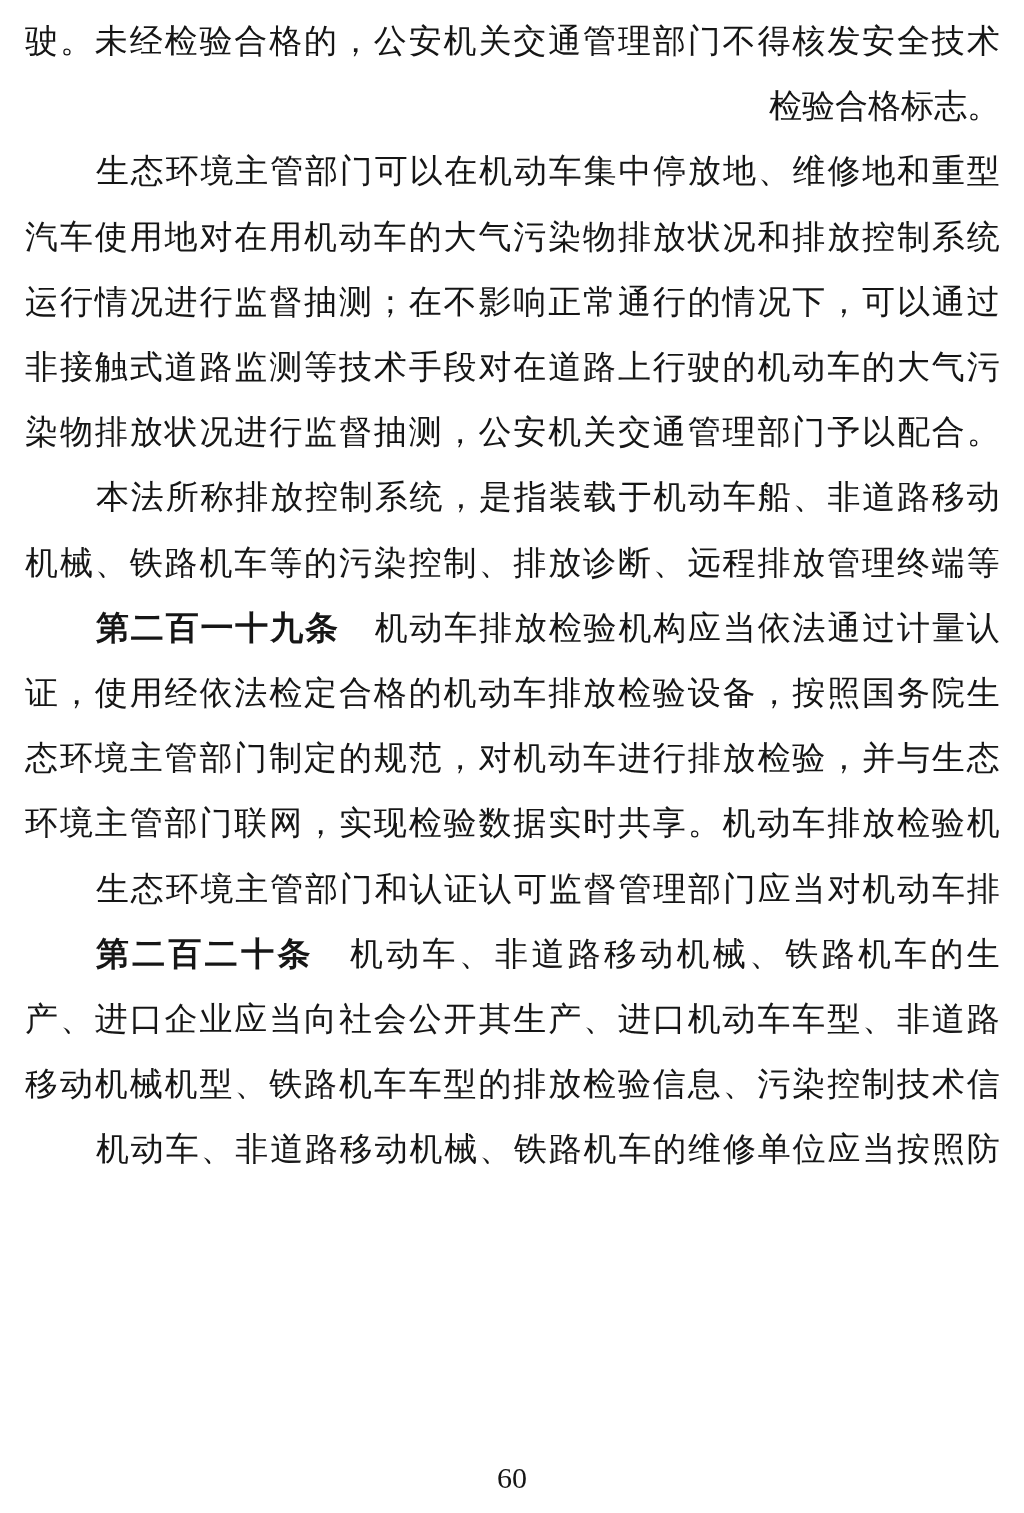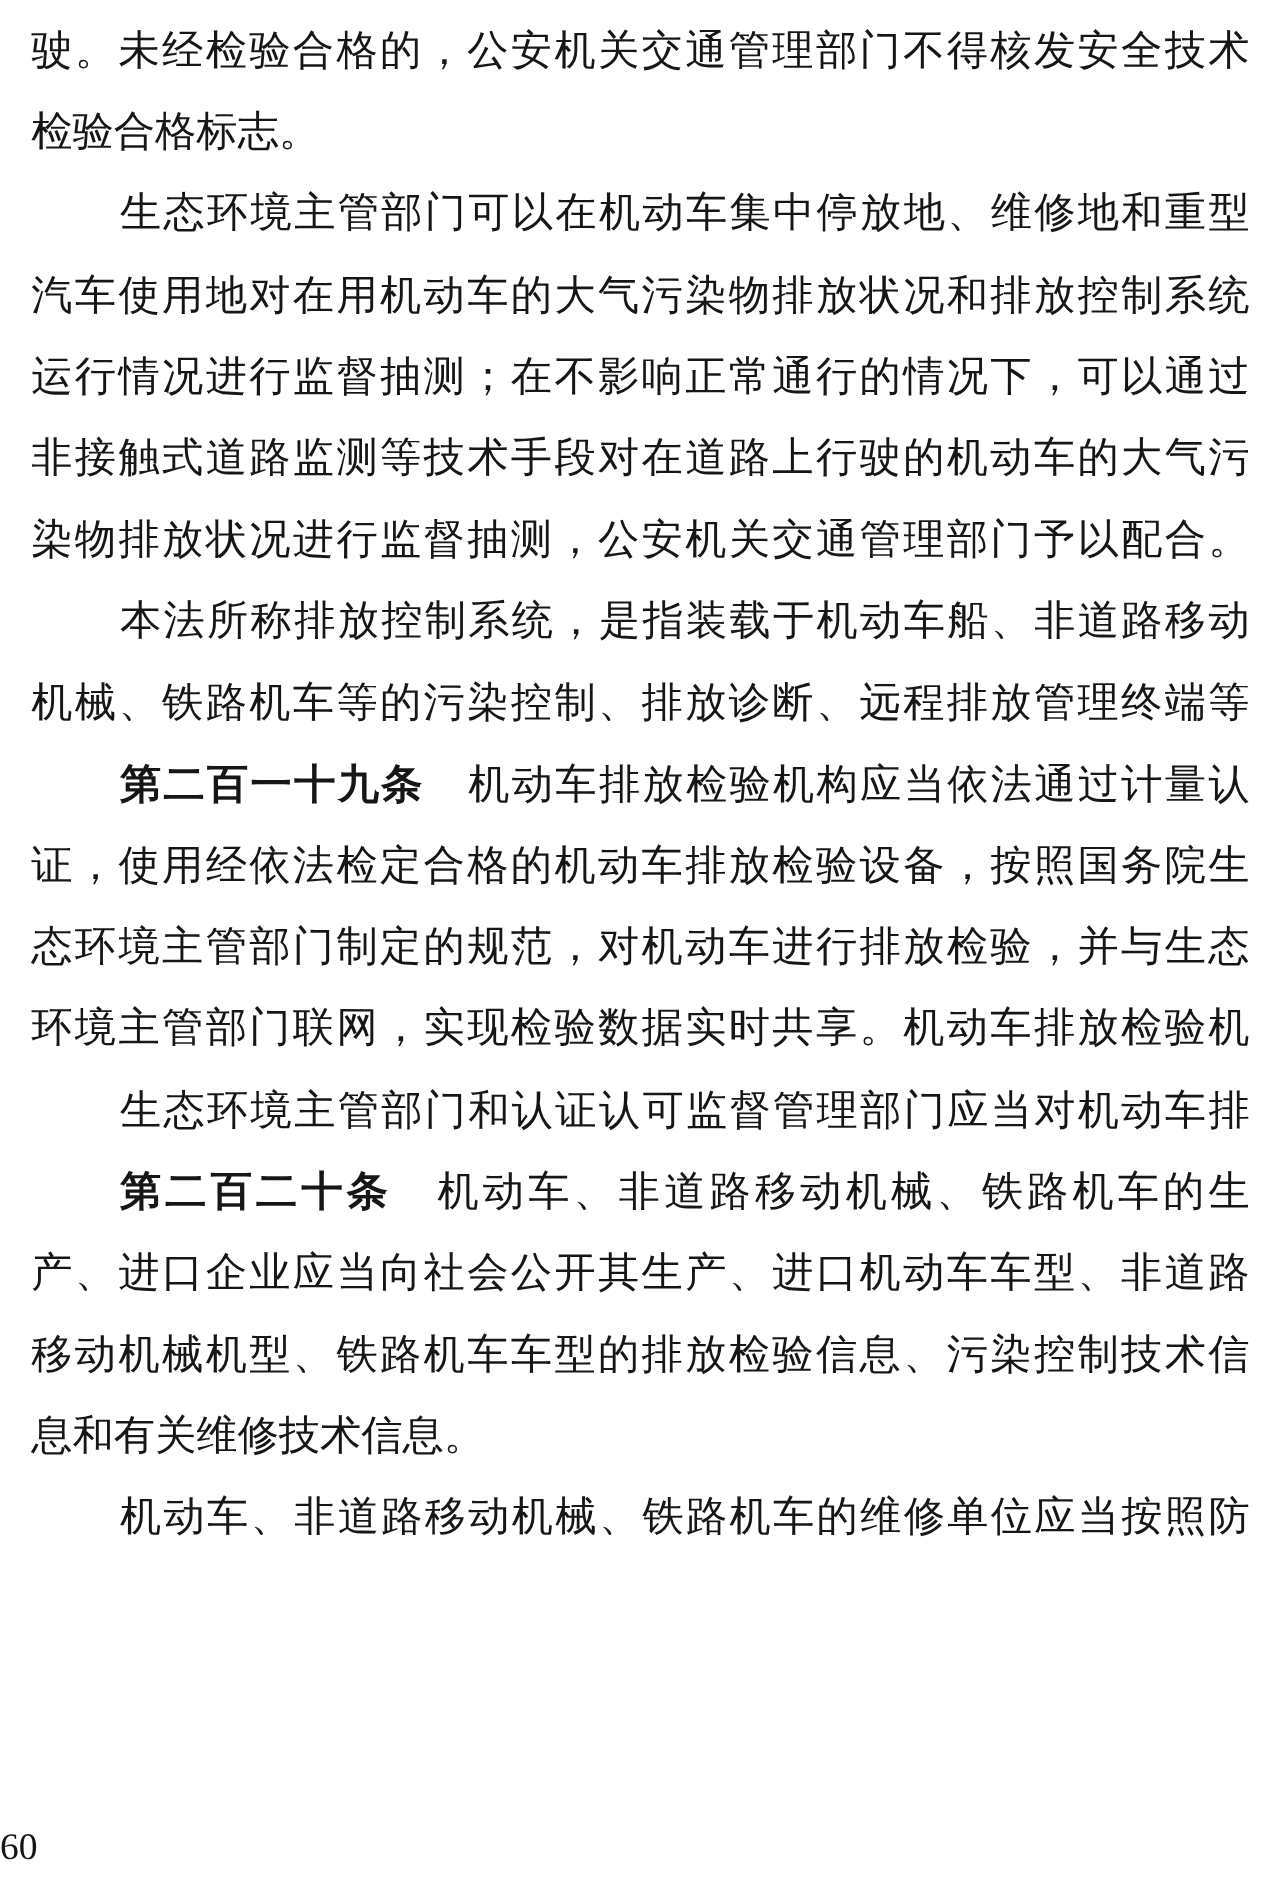--- a/index.html
+++ b/index.html
@@ -26,40 +26,40 @@
     left: 25px;
     right: 24px;
   }
   .line {
     height: 65.2px;
     display: flex;
     align-items: center;
     font-size: 33px;
     line-height: 1;
     white-space: pre;
-    justify-content: flex-start;
+    justify-content: flex-end;
   }
   .line.justify {
     justify-content: space-between;
   }
   .line.indent {
     padding-left: 71px;
   }
   .line span {
     display: inline-block;
   }
   .line span.bold {
     font-weight: 700;
   }
   .page-number {
     position: absolute;
     top: 1461px;
     left: 0;
     right: 0;
-    text-align: left;
+    text-align: center;
     font-size: 30px;
     line-height: 34px;
     color: #161616;
   }
 </style>
 </head>
 <body>
 
 <main class="page">
   <div class="text-body">
@@ -73,17 +73,16 @@
       <div class="line justify indent"><span>本</span><span>法</span><span>所</span><span>称</span><span>排</span><span>放</span><span>控</span><span>制</span><span>系</span><span>统</span><span>，</span><span>是</span><span>指</span><span>装</span><span>载</span><span>于</span><span>机</span><span>动</span><span>车</span><span>船</span><span>、</span><span>非</span><span>道</span><span>路</span><span>移</span><span>动</span></div>
       <div class="line justify"><span>机</span><span>械</span><span>、</span><span>铁</span><span>路</span><span>机</span><span>车</span><span>等</span><span>的</span><span>污</span><span>染</span><span>控</span><span>制</span><span>、</span><span>排</span><span>放</span><span>诊</span><span>断</span><span>、</span><span>远</span><span>程</span><span>排</span><span>放</span><span>管</span><span>理</span><span>终</span><span>端</span><span>等</span></div>
       <div class="line justify indent"><span class="bold">第</span><span class="bold">二</span><span class="bold">百</span><span class="bold">一</span><span class="bold">十</span><span class="bold">九</span><span class="bold">条</span><span>　</span><span>机</span><span>动</span><span>车</span><span>排</span><span>放</span><span>检</span><span>验</span><span>机</span><span>构</span><span>应</span><span>当</span><span>依</span><span>法</span><span>通</span><span>过</span><span>计</span><span>量</span><span>认</span></div>
       <div class="line justify"><span>证</span><span>，</span><span>使</span><span>用</span><span>经</span><span>依</span><span>法</span><span>检</span><span>定</span><span>合</span><span>格</span><span>的</span><span>机</span><span>动</span><span>车</span><span>排</span><span>放</span><span>检</span><span>验</span><span>设</span><span>备</span><span>，</span><span>按</span><span>照</span><span>国</span><span>务</span><span>院</span><span>生</span></div>
       <div class="line justify"><span>态</span><span>环</span><span>境</span><span>主</span><span>管</span><span>部</span><span>门</span><span>制</span><span>定</span><span>的</span><span>规</span><span>范</span><span>，</span><span>对</span><span>机</span><span>动</span><span>车</span><span>进</span><span>行</span><span>排</span><span>放</span><span>检</span><span>验</span><span>，</span><span>并</span><span>与</span><span>生</span><span>态</span></div>
       <div class="line justify"><span>环</span><span>境</span><span>主</span><span>管</span><span>部</span><span>门</span><span>联</span><span>网</span><span>，</span><span>实</span><span>现</span><span>检</span><span>验</span><span>数</span><span>据</span><span>实</span><span>时</span><span>共</span><span>享</span><span>。</span><span>机</span><span>动</span><span>车</span><span>排</span><span>放</span><span>检</span><span>验</span><span>机</span></div>
       <div class="line justify indent"><span>生</span><span>态</span><span>环</span><span>境</span><span>主</span><span>管</span><span>部</span><span>门</span><span>和</span><span>认</span><span>证</span><span>认</span><span>可</span><span>监</span><span>督</span><span>管</span><span>理</span><span>部</span><span>门</span><span>应</span><span>当</span><span>对</span><span>机</span><span>动</span><span>车</span><span>排</span></div>
       <div class="line justify indent"><span class="bold">第</span><span class="bold">二</span><span class="bold">百</span><span class="bold">二</span><span class="bold">十</span><span class="bold">条</span><span>　</span><span>机</span><span>动</span><span>车</span><span>、</span><span>非</span><span>道</span><span>路</span><span>移</span><span>动</span><span>机</span><span>械</span><span>、</span><span>铁</span><span>路</span><span>机</span><span>车</span><span>的</span><span>生</span></div>
       <div class="line justify"><span>产</span><span>、</span><span>进</span><span>口</span><span>企</span><span>业</span><span>应</span><span>当</span><span>向</span><span>社</span><span>会</span><span>公</span><span>开</span><span>其</span><span>生</span><span>产</span><span>、</span><span>进</span><span>口</span><span>机</span><span>动</span><span>车</span><span>车</span><span>型</span><span>、</span><span>非</span><span>道</span><span>路</span></div>
       <div class="line justify"><span>移</span><span>动</span><span>机</span><span>械</span><span>机</span><span>型</span><span>、</span><span>铁</span><span>路</span><span>机</span><span>车</span><span>车</span><span>型</span><span>的</span><span>排</span><span>放</span><span>检</span><span>验</span><span>信</span><span>息</span><span>、</span><span>污</span><span>染</span><span>控</span><span>制</span><span>技</span><span>术</span><span>信</span></div>
-      <div class="line"><span>息和有关维修技术信息。</span></div>
       <div class="line justify indent"><span>机</span><span>动</span><span>车</span><span>、</span><span>非</span><span>道</span><span>路</span><span>移</span><span>动</span><span>机</span><span>械</span><span>、</span><span>铁</span><span>路</span><span>机</span><span>车</span><span>的</span><span>维</span><span>修</span><span>单</span><span>位</span><span>应</span><span>当</span><span>按</span><span>照</span><span>防</span></div>
     </div>
   <div class="page-number">60</div>
 </main>
 
 </body></html>

